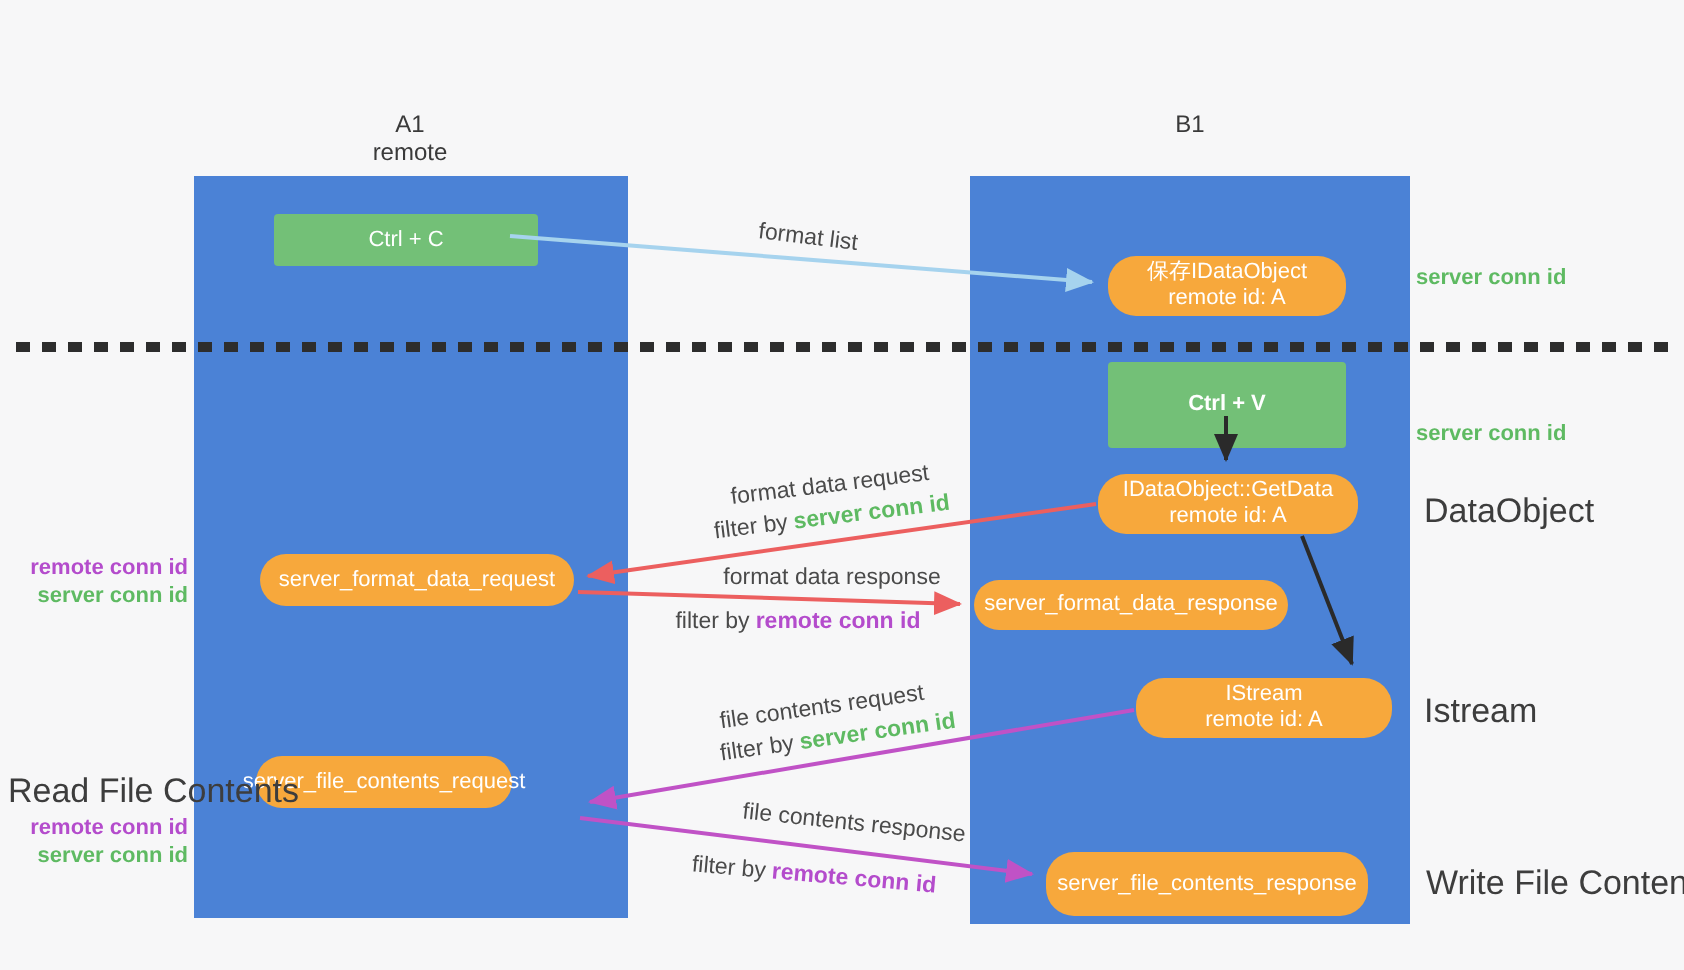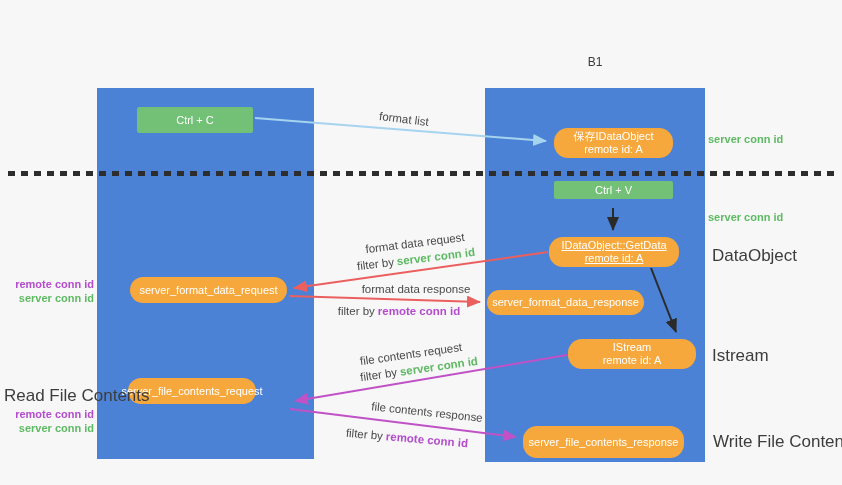--- a/index.html
+++ b/index.html
@@ -72,43 +72,47 @@
     position:absolute;left:0;top:0;width:842px;height:485px;
     pointer-events:none;
   }
 </style>
 </head>
 <body>
 
 <div class="canvas">
 
 
+  <div class="lane-header" style="left:205px;">
+    <div>A1</div>
+    <div>remote</div>
+  </div>
   <div class="lane-header" style="left:595px;">
     <div>B1</div>
   </div>
 
   <div class="lane lane-left"></div>
   <div class="lane lane-right"></div>
 
   <div class="dotted-separator"></div>
 
-  <div class="node green" style="left:137px;top:107px;width:116px;height:26px;">
+  <div class="node green" style="left:137px;top:107px;width:132px;height:26px;">
     <div>Ctrl + C</div>
   </div>
 
   <div class="node orange" style="left:554px;top:128px;width:119px;height:30px;">
     <div>保存IDataObject</div>
     <div>remote id: A</div>
   </div>
 
-  <div class="node green" style="left:554px;top:181px;width:119px;height:18px;">
+  <div class="node green" style="left:554px;top:181px;width:119px;height:43px;font-weight:bold;">
     <div>Ctrl + V</div>
   </div>
 
-  <div class="node orange" style="left:549px;top:237px;width:130px;height:30px;text-decoration:underline;">
+  <div class="node orange" style="left:549px;top:237px;width:130px;height:30px;">
     <div>IDataObject::GetData</div>
     <div>remote id: A</div>
   </div>
 
   <div class="node orange" style="left:487px;top:290px;width:157px;height:25px;">
     <div>server_format_data_response</div>
   </div>
 
   <div class="node orange" style="left:130px;top:277px;width:157px;height:26px;">
     <div>server_format_data_request</div>

